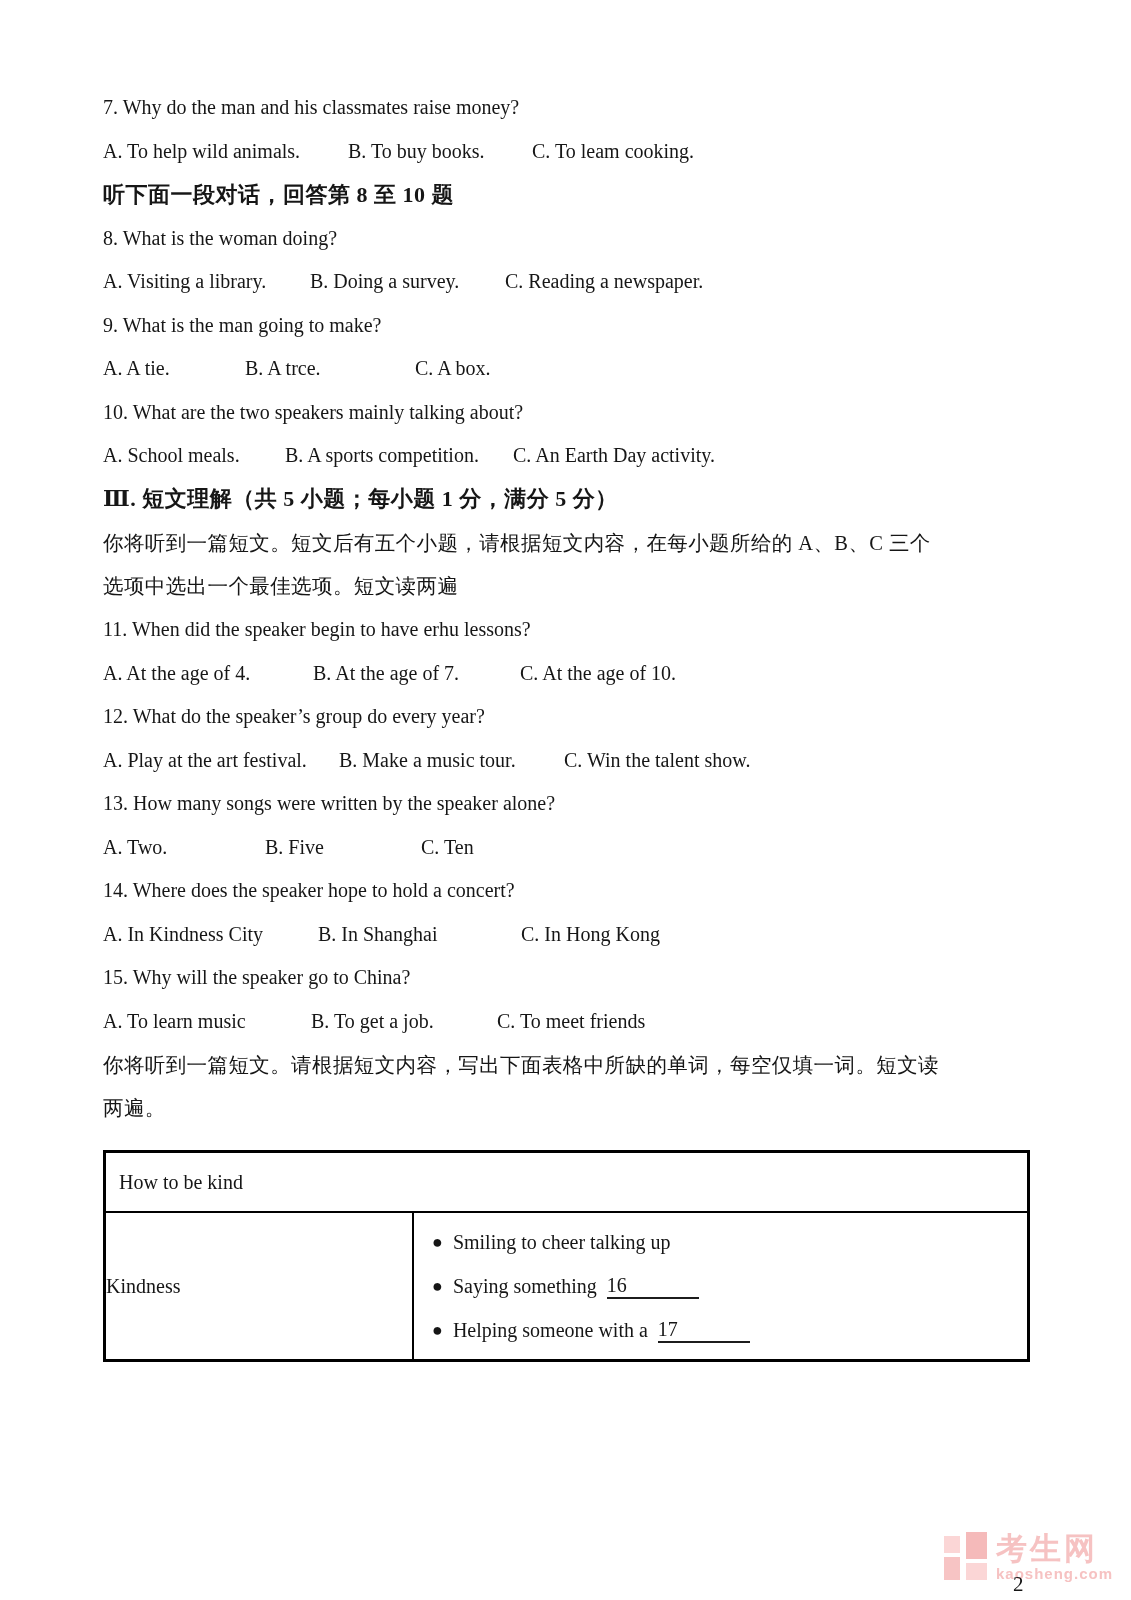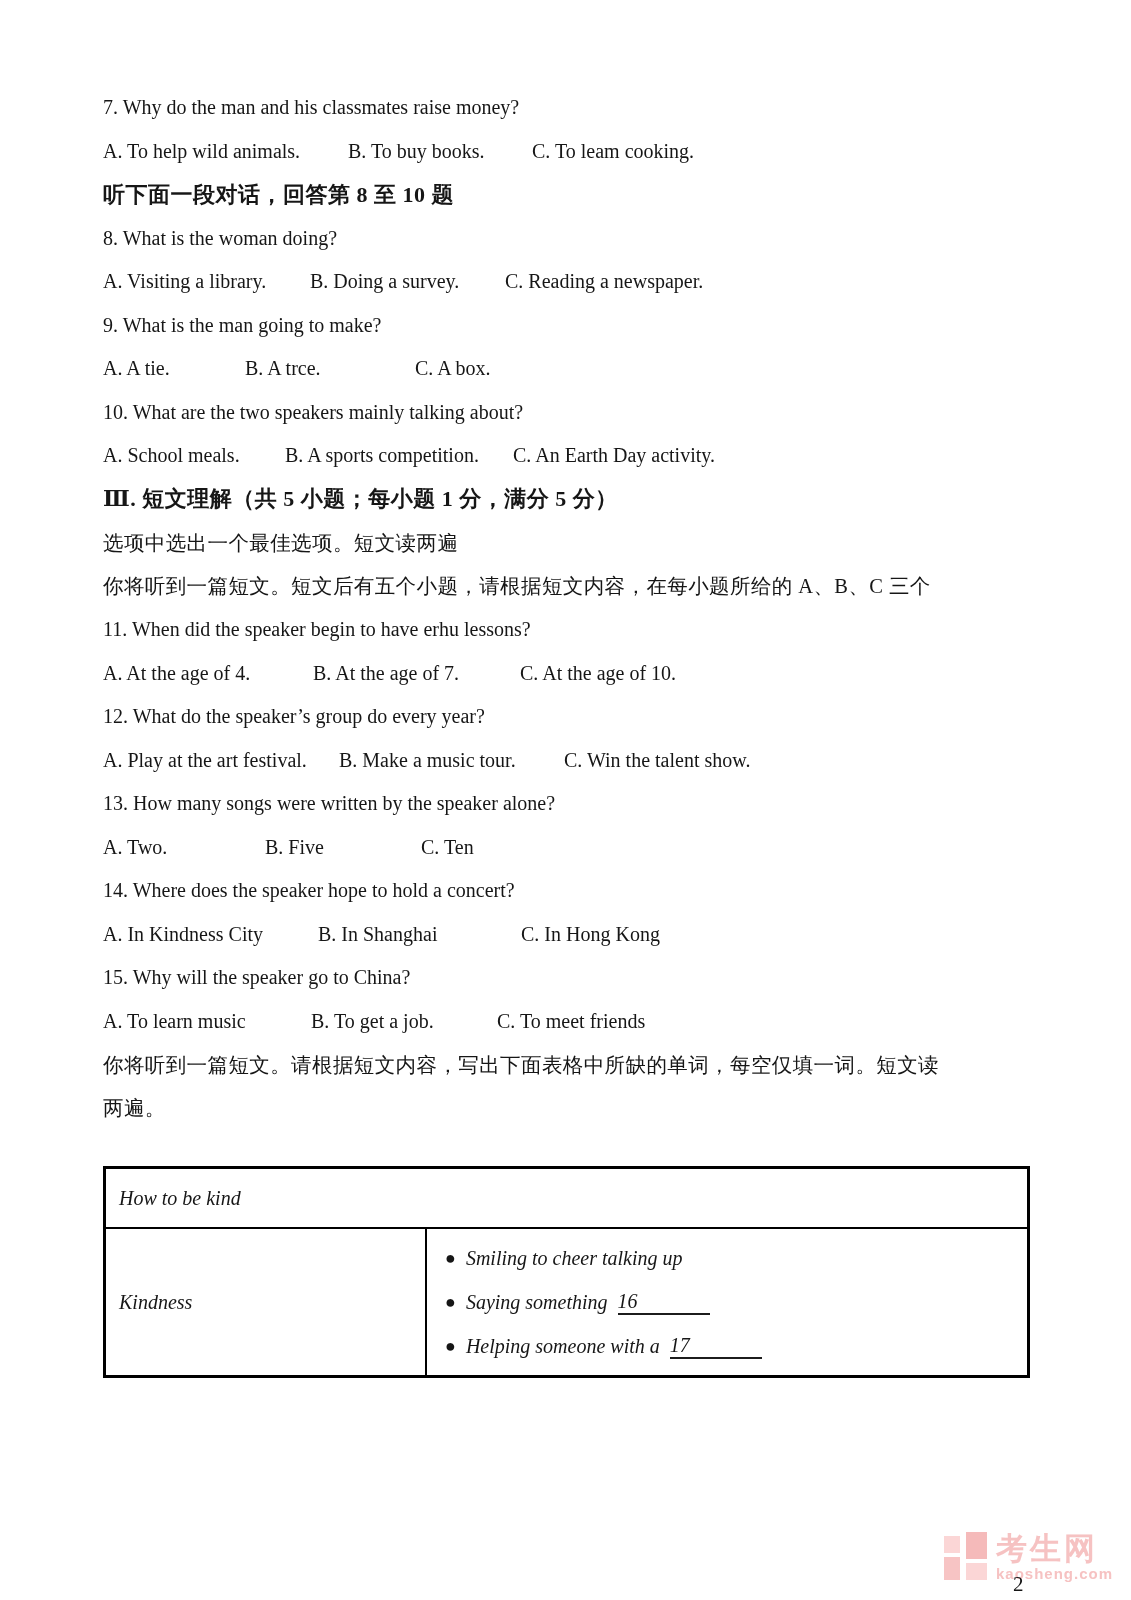--- a/index.html
+++ b/index.html
@@ -28,38 +28,36 @@
     font-size:22px;
     letter-spacing:0.5px;
   }
   .cn-instr{
     font-size:20.5px;
     letter-spacing:0.4px;
   }
   .opt{display:inline-block;white-space:nowrap;}
   
   .info-table{
-    margin-top:36px;
+    margin-top:20px;
     width:921px;
     border:3px solid #000;
-    font-style:italic;
   }
   .t-header{
     height:58px;
     border-bottom:2px solid #000;
     display:flex;align-items:center;
     padding-left:13px;
     font-size:20px;
   }
   .t-body{display:flex;height:146px;}
   .t-left{
     width:306px;
     border-right:2px solid #000;
     display:flex;align-items:center;
-    padding-left:13px;
     font-size:20px;
   }
   .t-right{
     flex:1;
     display:flex;flex-direction:column;justify-content:center;
     padding-left:18px;
   }
   .bullet-line{
     height:44px;
     display:flex;align-items:center;
@@ -158,24 +156,24 @@
     <div class="line">
       <span class="opt" style="width:182px">A. School meals.</span>
       <span class="opt" style="width:228px">B. A sports competition.</span>
       <span class="opt">C. An Earth Day activity.</span>
     </div>
 
     <div class="line cn-header">
       <span>Ⅲ. 短文理解（共 5 小题；每小题 1 分，满分 5 分）</span>
     </div>
     <div class="line cn-instr">
+      <span>你将听到一篇短文。短文后有五个小题，请根据短文内容，在每小题所给的 A、B、C 三个</span>
+    </div>
+    <div class="line cn-instr">
       <span>选项中选出一个最佳选项。短文读两遍</span>
-    </div>
-    <div class="line cn-instr">
-      <span>你将听到一篇短文。短文后有五个小题，请根据短文内容，在每小题所给的 A、B、C 三个</span>
     </div>
 
     <div class="line">
       <span>11. When did the speaker begin to have erhu lessons?</span>
     </div>
     <div class="line">
       <span class="opt" style="width:210px">A. At the age of 4.</span>
       <span class="opt" style="width:207px">B. At the age of 7.</span>
       <span class="opt">C. At the age of 10.</span>
     </div>

